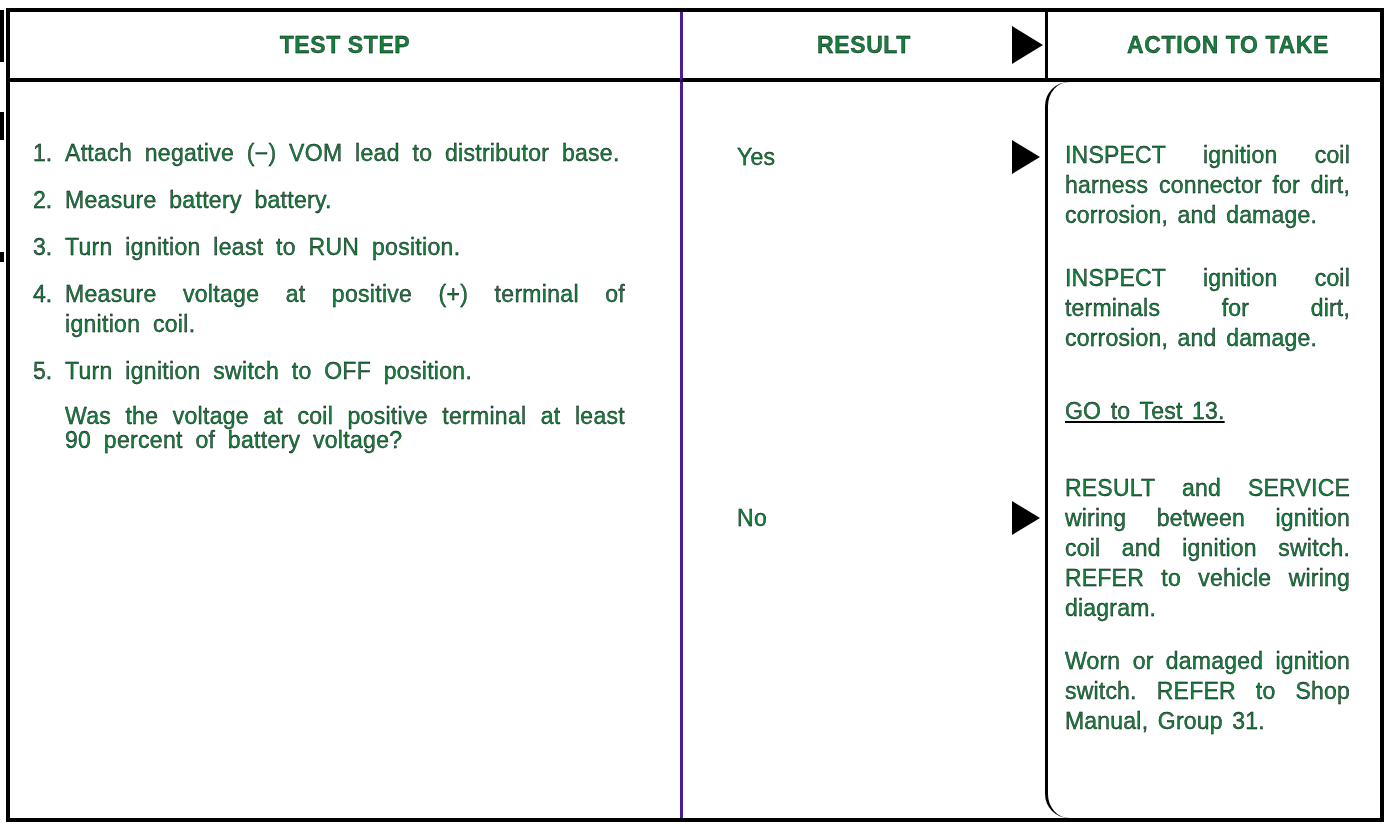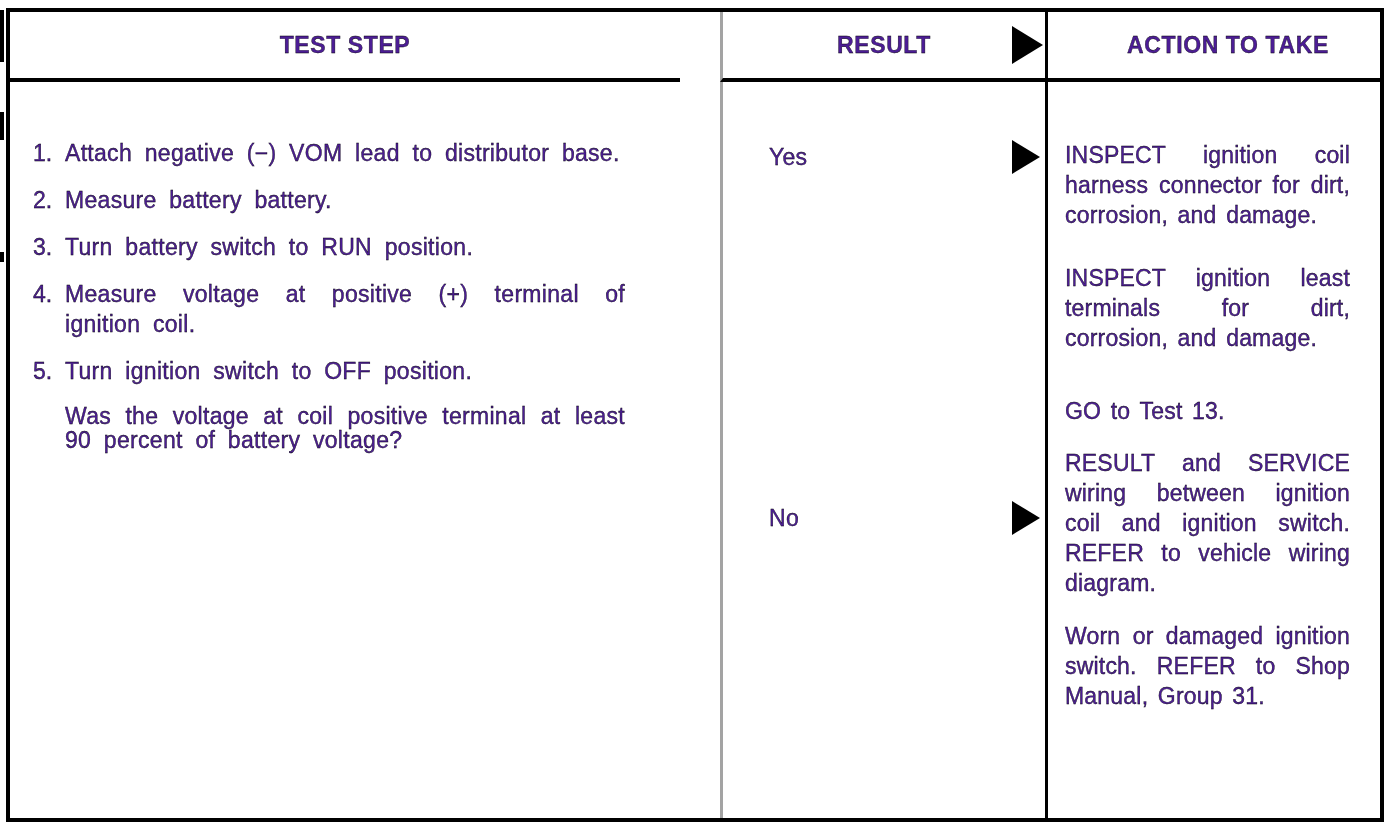--- a/index.html
+++ b/index.html
@@ -6,21 +6,21 @@
     margin: 0;
     padding: 0;
     background: #ffffff;
   }
   .page {
     position: relative;
     width: 1392px;
     height: 828px;
     background: #ffffff;
     font-family: "Liberation Sans", "DejaVu Sans", sans-serif;
-    color: #4c1d95;
+    color: #15803d;
     overflow: hidden;
     -webkit-text-stroke: 0.35px #000000;
   }
   .table {
     position: absolute;
     left: 6px;
     top: 8px;
     width: 1378px;
     height: 814px;
     border: 4px solid #000000;
@@ -32,21 +32,21 @@
   .cell { box-sizing: border-box; position: relative; }
   .hcell {
     border-bottom: 4px solid #000000;
     display: flex;
     align-items: center;
     justify-content: center;
     font-weight: bold;
     font-size: 23px;
     letter-spacing: 0.6px;
   }
-  .col2 { border-left: 3px solid #a3a3a3; margin-left: 40px; }
+  .col2 { border-left: 3px solid #4c1d95; }
   .col3 { border-left: 3px solid #000000; padding-left: 28px; }
 
   
   .arrow {
     width: 0; height: 0;
     border-top: 17px solid transparent;
     border-bottom: 17px solid transparent;
     border-left: 28px solid #000000;
     -webkit-text-stroke: 0;
   }
@@ -81,46 +81,46 @@
     font-size: 23px;
     line-height: 24px;
     text-align: justify;
     word-spacing: 6px;
     letter-spacing: 0.3px;
   }
 
   
   .result-row {
     position: absolute;
-    left: 8px;
+    left: 16px;
     right: 5px;
     height: 34px;
     display: flex;
     align-items: center;
     justify-content: space-between;
     padding-left: 38px;
     font-size: 23px;
     letter-spacing: 0.3px;
   }
   .result-yes { top: 58px; }
   .result-no  { top: 419px; text-align: center; }
 
   
-  .actions-cell { padding: 58px 10px 0 17px; }
+  .actions-cell { padding: 58px 10px 0 17px; border-radius: 24px; }
   .action {
     margin: 0 0 33px 0;
     width: 285px;
     font-size: 23px;
     line-height: 30px;
     text-align: justify;
     word-spacing: 3px;
     letter-spacing: 0.2px;
   }
   .action.a2 { margin-bottom: 43px; }
-  .action.a3 { margin-bottom: 22px; }
+  .action.a3 { margin-bottom: 47px; text-decoration: underline; }
   .action.a4 { margin-bottom: 23px; }
   .action.a5 { margin-bottom: 0; }
 
   
   .mark {
     position: absolute;
     left: 0;
     width: 4px;
     background: #000000;
   }
@@ -153,21 +153,21 @@
       <div class="step">
         <span class="num">1.</span>
         <span class="txt">Attach negative (−) VOM lead to distributor base.</span>
       </div>
       <div class="step">
         <span class="num">2.</span>
         <span class="txt">Measure battery battery.</span>
       </div>
       <div class="step">
         <span class="num">3.</span>
-        <span class="txt">Turn battery switch to RUN position.</span>
+        <span class="txt">Turn ignition least to RUN position.</span>
       </div>
       <div class="step">
         <span class="num">4.</span>
         <span class="txt">Measure voltage at positive (+) terminal of ignition coil.</span>
       </div>
       <div class="step">
         <span class="num">5.</span>
         <span class="txt">Turn ignition switch to OFF position.</span>
       </div>
       <p class="question">Was the voltage at coil positive terminal at least 90 percent of battery voltage?</p>
@@ -179,20 +179,20 @@
         <span class="arrow"></span>
       </div>
       <div class="result-row result-no">
         <span>No</span>
         <span class="arrow"></span>
       </div>
     </div>
 
     <div class="cell col3 actions-cell">
       <p class="action a1">INSPECT ignition coil harness connector for dirt, corrosion, and damage.</p>
-      <p class="action a2">INSPECT ignition least terminals for dirt, corrosion, and damage.</p>
+      <p class="action a2">INSPECT ignition coil terminals for dirt, corrosion, and damage.</p>
       <p class="action a3">GO to Test 13.</p>
       <p class="action a4">RESULT and SERVICE wiring between ignition coil and ignition switch. REFER to vehicle wiring diagram.</p>
       <p class="action a5">Worn or damaged ignition switch. REFER to Shop Manual, Group 31.</p>
     </div>
 
   </div>
 </div>
 
 </body></html>

